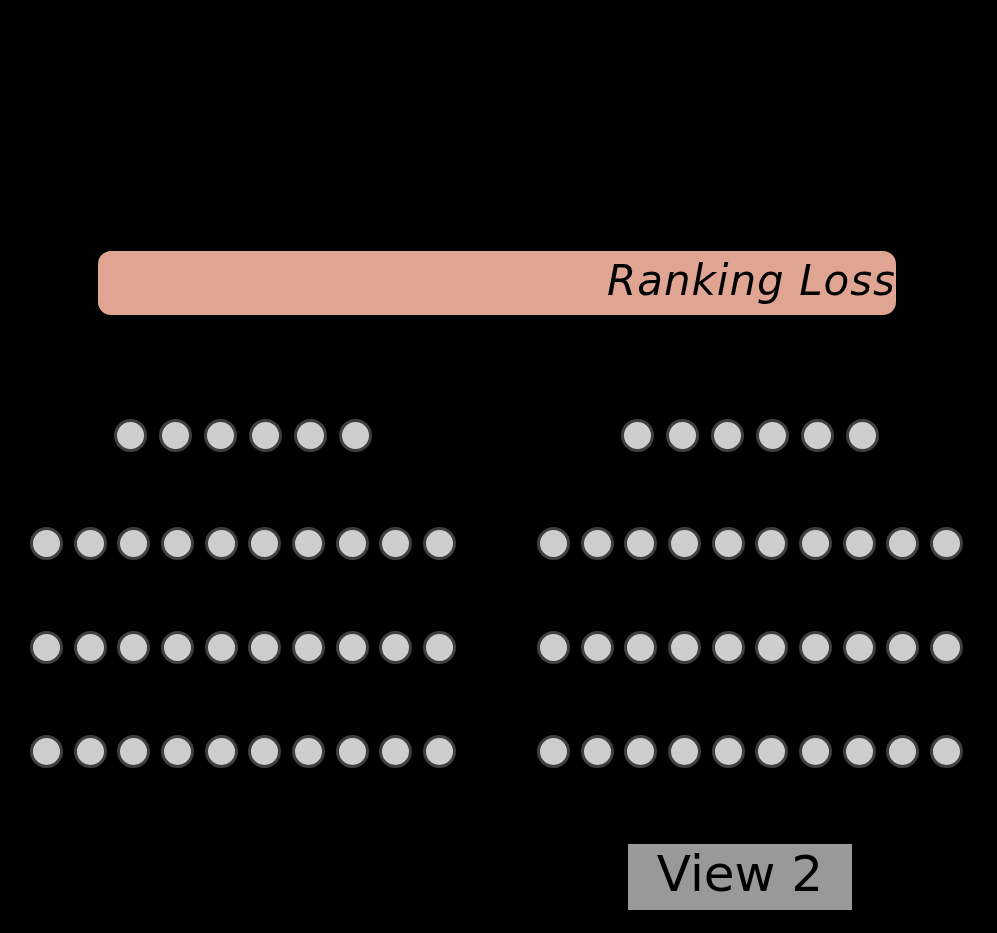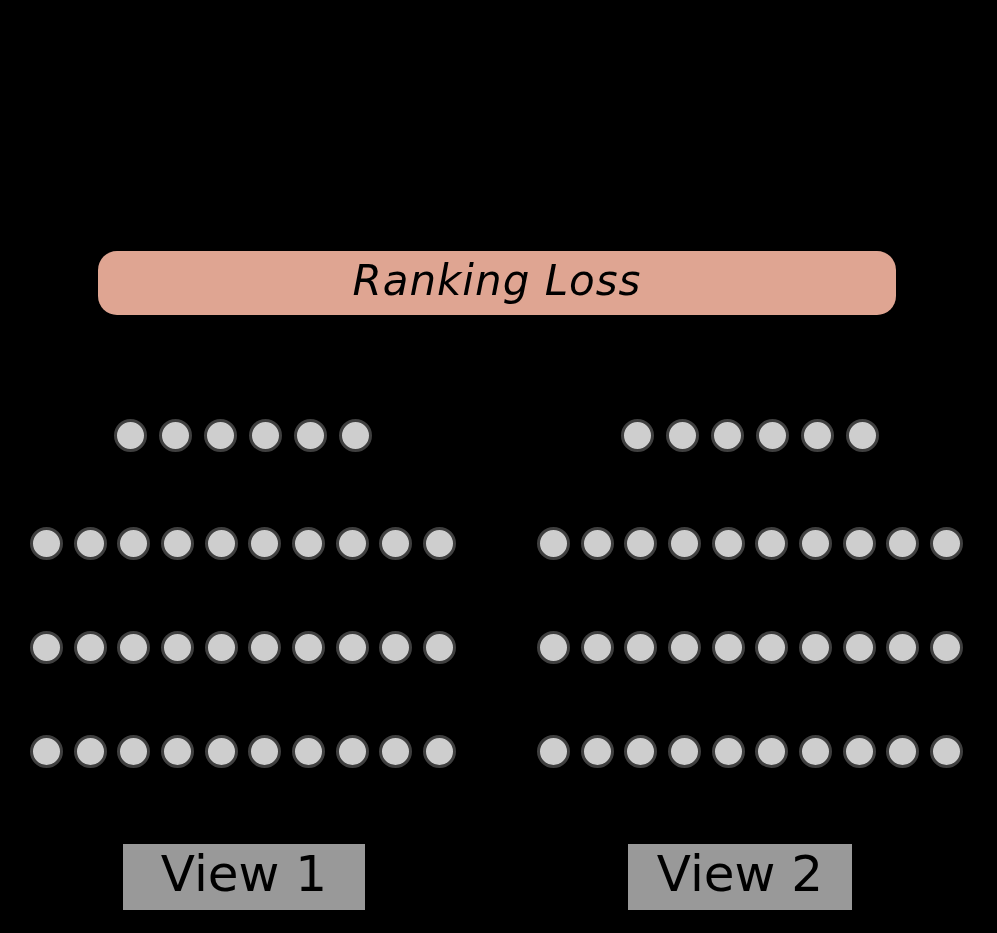--- a/index.html
+++ b/index.html
@@ -17,24 +17,24 @@
   }
 
   
   .loss-box {
     position: absolute;
     left: 98px;
     top: 251px;
     width: 798px;
     height: 64px;
     background: var(--loss-box, #dfa592);
-    border-radius: 19px;
+    border-radius: 13px;
     display: flex;
     align-items: center;
-    justify-content: center;
+    justify-content: flex-end;
   }
   .loss-box .loss-text {
     font-style: italic;
     font-size: 42px;
     line-height: 1;
     color: var(--text, #000000);
     letter-spacing: 1px;
     padding-bottom: 4px;
   }
 
@@ -187,21 +187,18 @@
         <div class="node"></div>
         <div class="node"></div>
         <div class="node"></div>
         <div class="node"></div>
         <div class="node"></div>
         <div class="node"></div>
         <div class="node"></div>
       </div>
     </div>
 
-  <div class="view-label v1">
-    <span class="label-text">View 1</span>
-  </div>
 
   <div class="view-label v2">
     <span class="label-text">View 2</span>
   </div>
 
 </div>
 
 </body></html>

